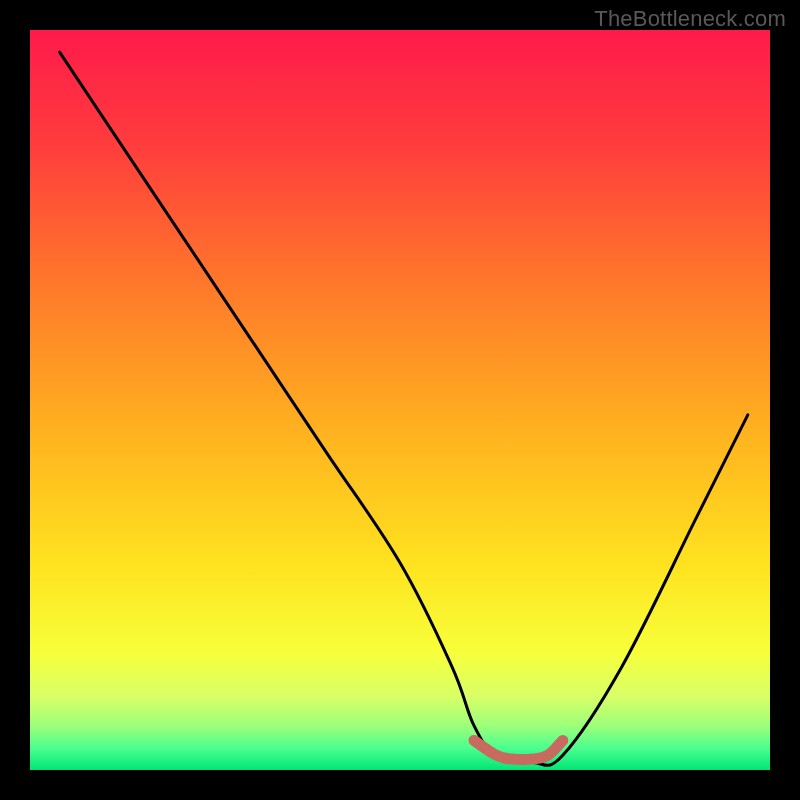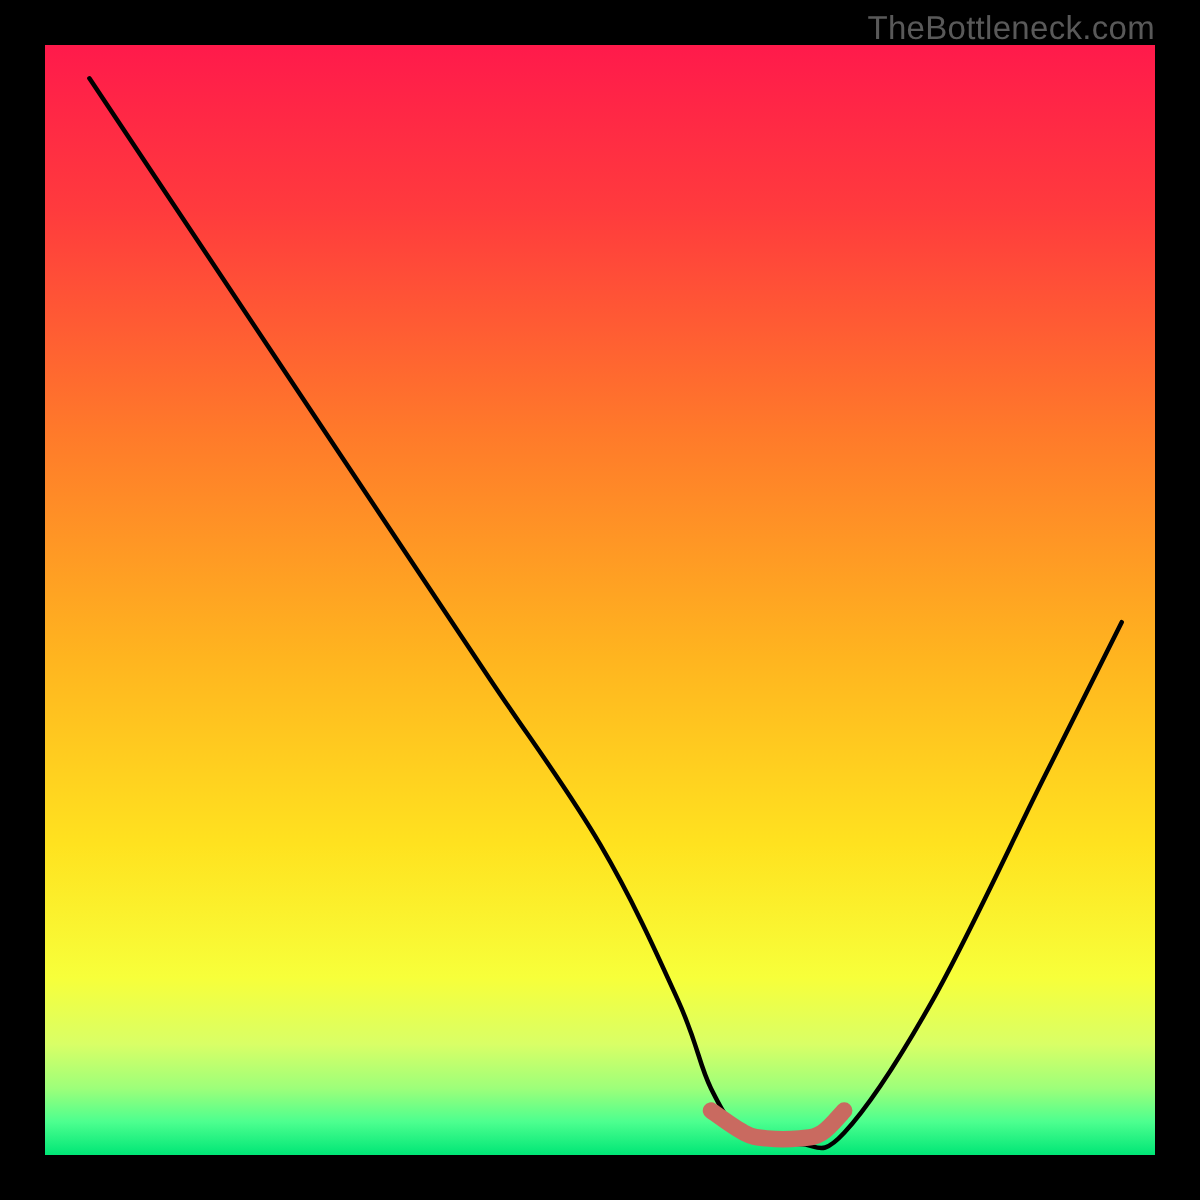--- a/index.html
+++ b/index.html
@@ -15,21 +15,21 @@
     position: relative;
     width: 800px;
     height: 800px;
   }
   svg {
     display: block;
   }
   .watermark {
     position: absolute;
     top: 6px;
-    right: 30px;
+    right: 14px;
     color: #595959;
     font-size: 22px;
     font-family: Arial, sans-serif;
     letter-spacing: 0.2px;
   }
 </style>
 </head>
 <body>
 
 <div class="chart-container">

